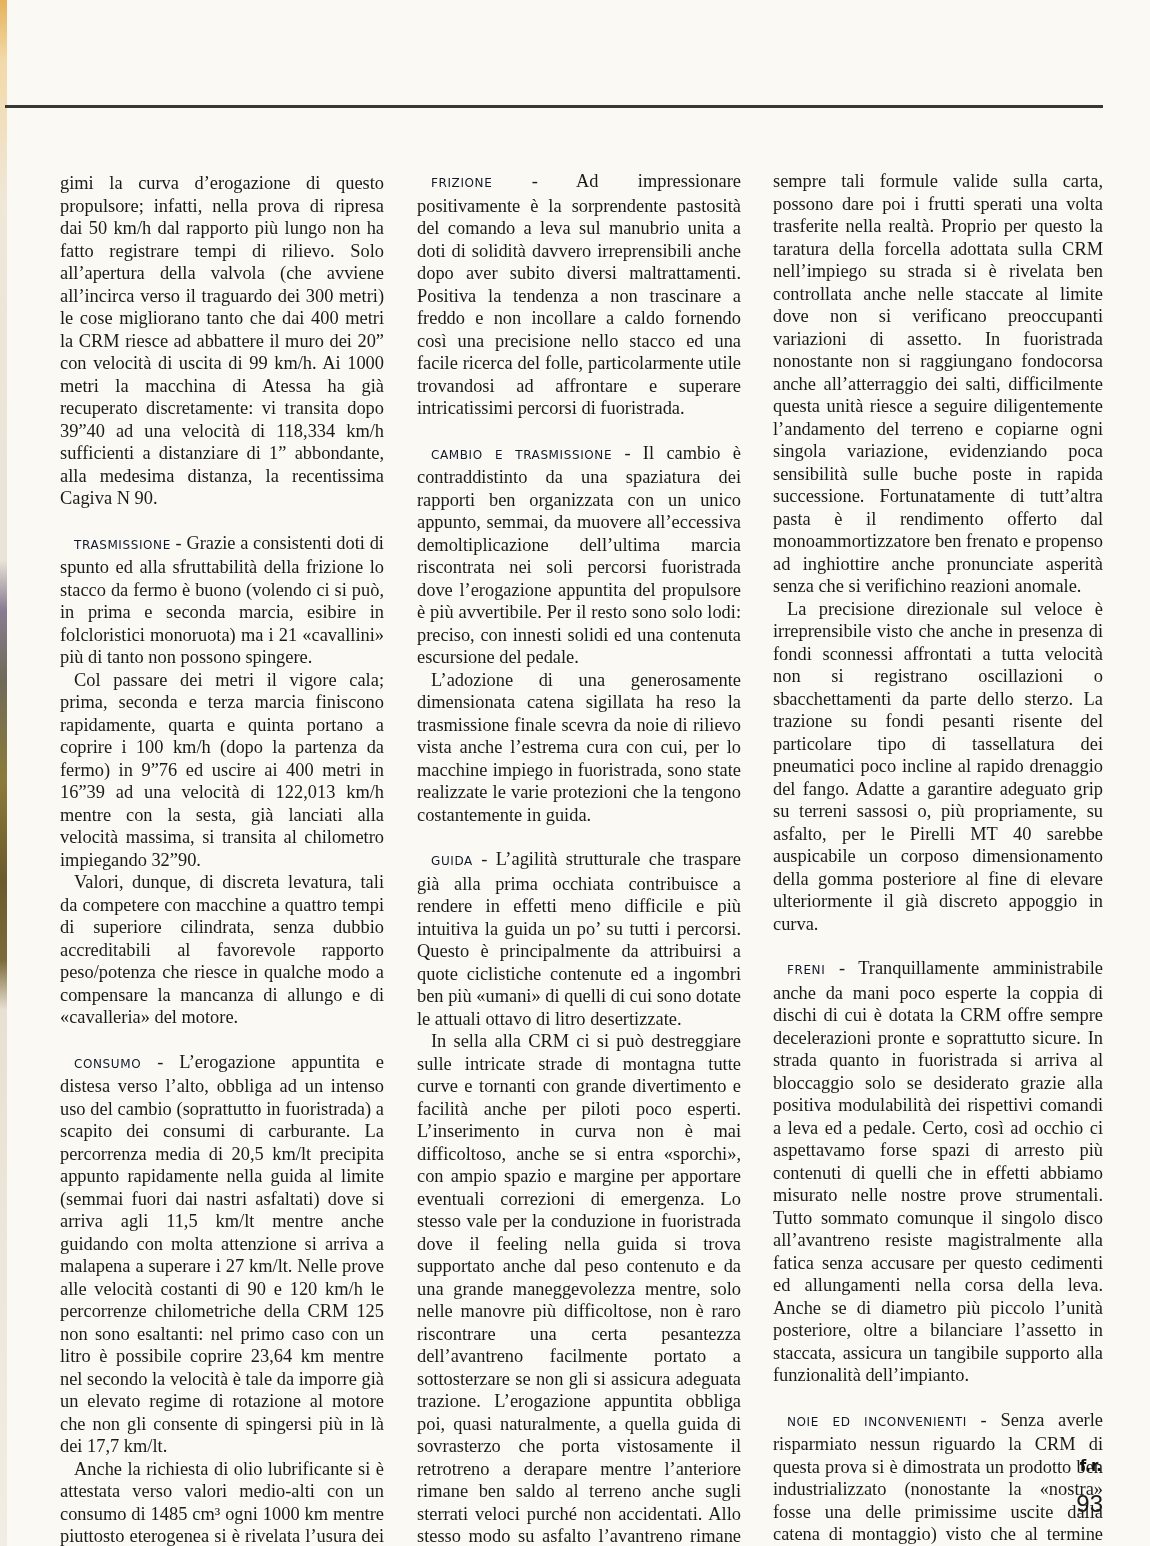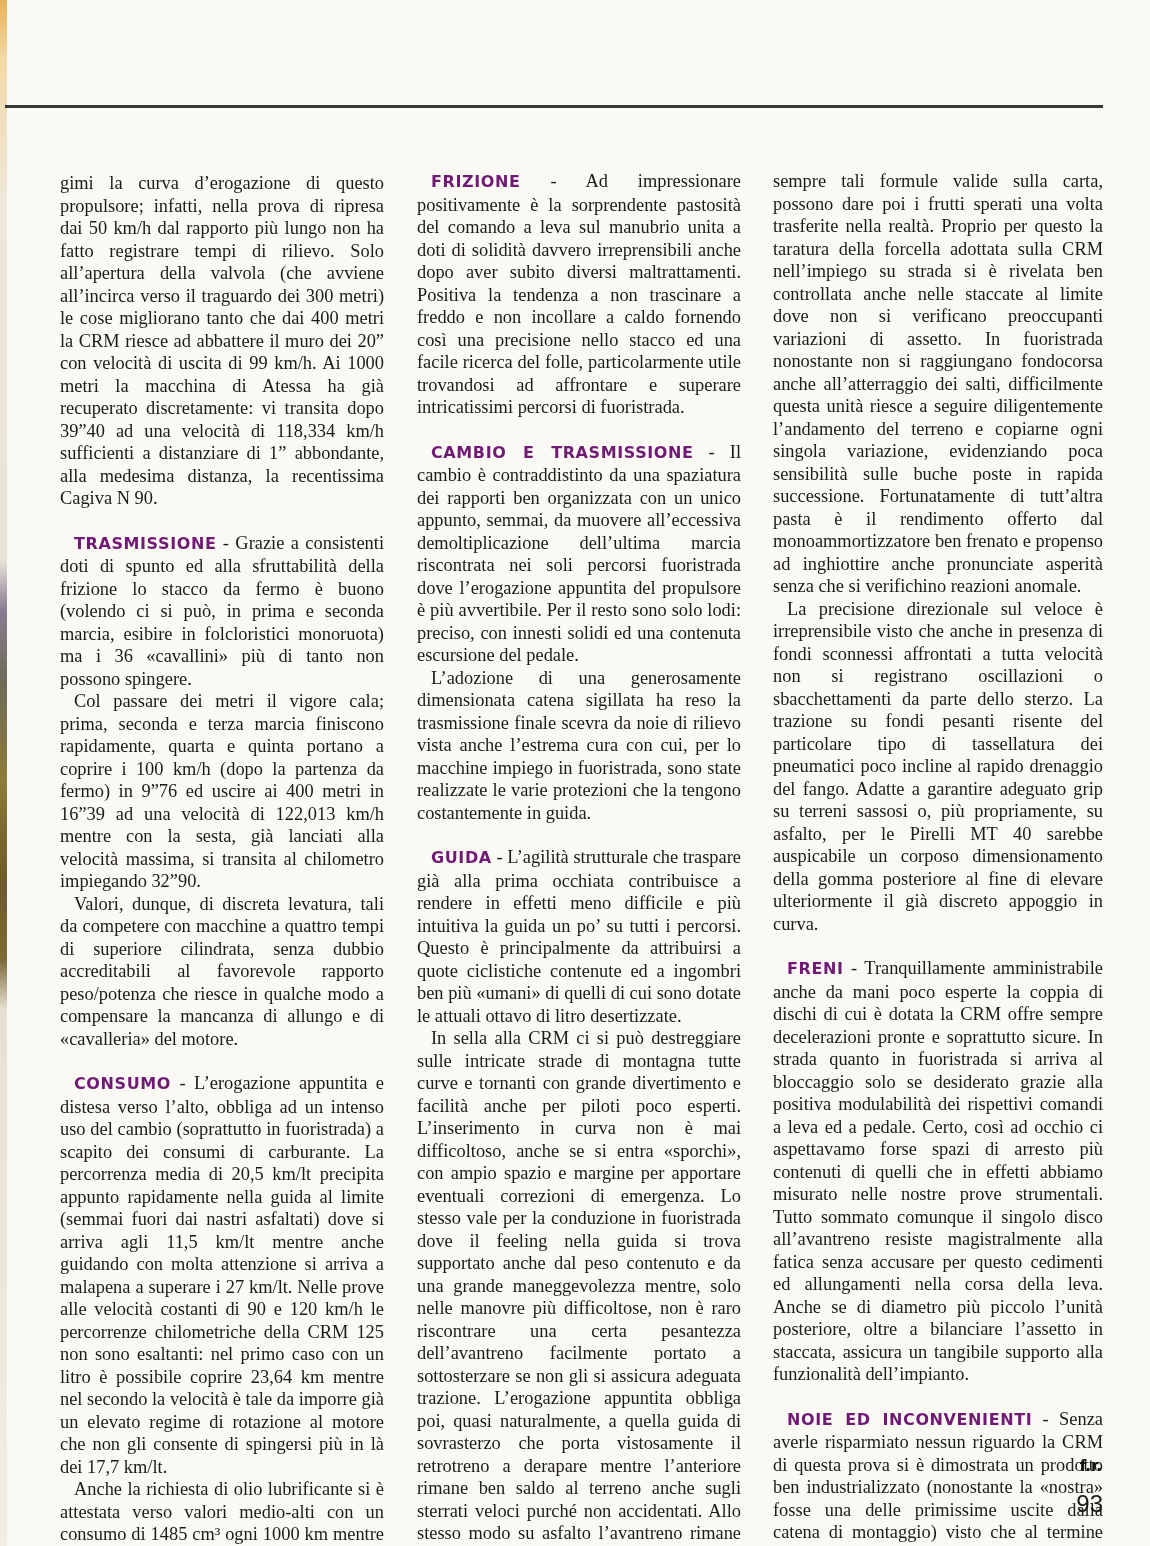--- a/index.html
+++ b/index.html
@@ -25,43 +25,43 @@
     }
     .col-1 { left: 60px; }
     .col-2 { left: 417px; top: 170px; }
     .col-3 { left: 773px; top: 170px; width: 330px; }
     .column p { margin: 0; text-indent: 0; }
     .column p.indent { text-indent: 14px; }
     .column p.section { margin-top: 22px; text-indent: 14px; }
     .column p.first-section { margin-top: 0; text-indent: 14px; }
     .heading {
       font-family: "DejaVu Sans", "Liberation Sans", sans-serif;
-      font-weight: bold; font-size: 16px; letter-spacing: 0.6px;
-      color: #701a75;
+      font-weight: normal; font-size: 12px; letter-spacing: 0.6px;
+      color: #0f172a;
     }
     .signature {
       position: absolute; right: 48px; top: 1457px;
       font-family: "DejaVu Sans", sans-serif; font-weight: bold;
       font-size: 15px; color: #141210;
     }
     .page-number {
       position: absolute; right: 47px; top: 1490px;
       font-family: "Liberation Sans", sans-serif; font-size: 24px;
       color: #1c1a18;
     }
   </style>
 </head>
 <body>
 
 <div class="binding-strip"></div>
 <div class="top-rule"></div>
 
 <div class="column col-1">
   <p><span>gimi la curva d’erogazione di questo propulsore; infatti, nella prova di ripresa dai 50 km/h dal rapporto più lungo non ha fatto registrare tempi di rilievo. Solo all’apertura della valvola (che avviene all’incirca verso il traguardo dei 300 metri) le cose migliorano tanto che dai 400 metri la CRM riesce ad abbattere il muro dei 20” con velocità di uscita di 99 km/h. Ai 1000 metri la macchina di Atessa ha già recuperato discretamente: vi transita dopo 39”40 ad una velocità di 118,334 km/h sufficienti a distanziare di 1” abbondante, alla medesima distanza, la recentissima Cagiva N 90.</span></p>
-  <p class="section"><span class="heading">TRASMISSIONE</span><span> - Grazie a consistenti doti di spunto ed alla sfruttabilità della frizione lo stacco da fermo è buono (volendo ci si può, in prima e seconda marcia, esibire in folcloristici monoruota) ma i 36 «cavallini» più di tanto non possono spingere.</span></p>
+  <p class="section"><span class="heading">TRASMISSIONE</span><span> - Grazie a consistenti doti di spunto ed alla sfruttabilità della frizione lo stacco da fermo è buono (volendo ci si può, in prima e seconda marcia, esibire in folcloristici monoruota) ma i 21 «cavallini» più di tanto non possono spingere.</span></p>
   <p class="indent"><span>Col passare dei metri il vigore cala; prima, seconda e terza marcia finiscono rapidamente, quarta e quinta portano a coprire i 100 km/h (dopo la partenza da fermo) in 9”76 ed uscire ai 400 metri in 16”39 ad una velocità di 122,013 km/h mentre con la sesta, già lanciati alla velocità massima, si transita al chilometro impiegando 32”90.</span></p>
   <p class="indent"><span>Valori, dunque, di discreta levatura, tali da competere con macchine a quattro tempi di superiore cilindrata, senza dubbio accreditabili al favorevole rapporto peso/potenza che riesce in qualche modo a compensare la mancanza di allungo e di «cavalleria» del motore.</span></p>
   <p class="section"><span class="heading">CONSUMO</span><span> - L’erogazione appuntita e distesa verso l’alto, obbliga ad un intenso uso del cambio (soprattutto in fuoristrada) a scapito dei consumi di carburante. La percorrenza media di 20,5 km/lt precipita appunto rapidamente nella guida al limite (semmai fuori dai nastri asfaltati) dove si arriva agli 11,5 km/lt mentre anche guidando con molta attenzione si arriva a malapena a superare i 27 km/lt. Nelle prove alle velocità costanti di 90 e 120 km/h le percorrenze chilometriche della CRM 125 non sono esaltanti: nel primo caso con un litro è possibile coprire 23,64 km mentre nel secondo la velocità è tale da imporre già un elevato regime di rotazione al motore che non gli consente di spingersi più in là dei 17,7 km/lt.</span></p>
   <p class="indent"><span>Anche la richiesta di olio lubrificante si è attestata verso valori medio-alti con un consumo di 1485 cm³ ogni 1000 km mentre piuttosto eterogenea si è rivelata l’usura dei pneumatici. Con quello anteriore (spessore da nuovo di 7,5 mm) si percorrono circa 9000 km, che si riducono esattamente alla metà per quello posteriore (spessore da nuovo di 9,5 mm) quasi certamente più sollecitato dal particolare tipo di erogazione.</span></p>
 </div>
 
 <div class="column col-2">
   <p class="first-section"><span class="heading">FRIZIONE</span><span> - Ad impressionare positivamente è la sorprendente pastosità del comando a leva sul manubrio unita a doti di solidità davvero irreprensibili anche dopo aver subito diversi maltrattamenti. Positiva la tendenza a non trascinare a freddo e non incollare a caldo fornendo così una precisione nello stacco ed una facile ricerca del folle, particolarmente utile trovandosi ad affrontare e superare intricatissimi percorsi di fuoristrada.</span></p>
   <p class="section"><span class="heading">CAMBIO E TRASMISSIONE</span><span> - Il cambio è contraddistinto da una spaziatura dei rapporti ben organizzata con un unico appunto, semmai, da muovere all’eccessiva demoltiplicazione dell’ultima marcia riscontrata nei soli percorsi fuoristrada dove l’erogazione appuntita del propulsore è più avvertibile. Per il resto sono solo lodi: preciso, con innesti solidi ed una contenuta escursione del pedale.</span></p>
   <p class="indent"><span>L’adozione di una generosamente dimensionata catena sigillata ha reso la trasmissione finale scevra da noie di rilievo vista anche l’estrema cura con cui, per lo macchine impiego in fuoristrada, sono state realizzate le varie protezioni che la tengono costantemente in guida.</span></p>

